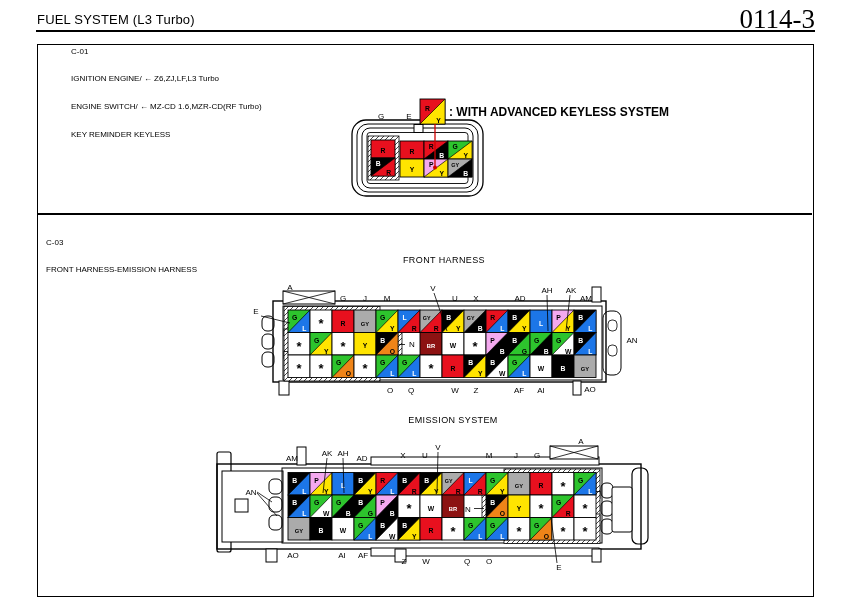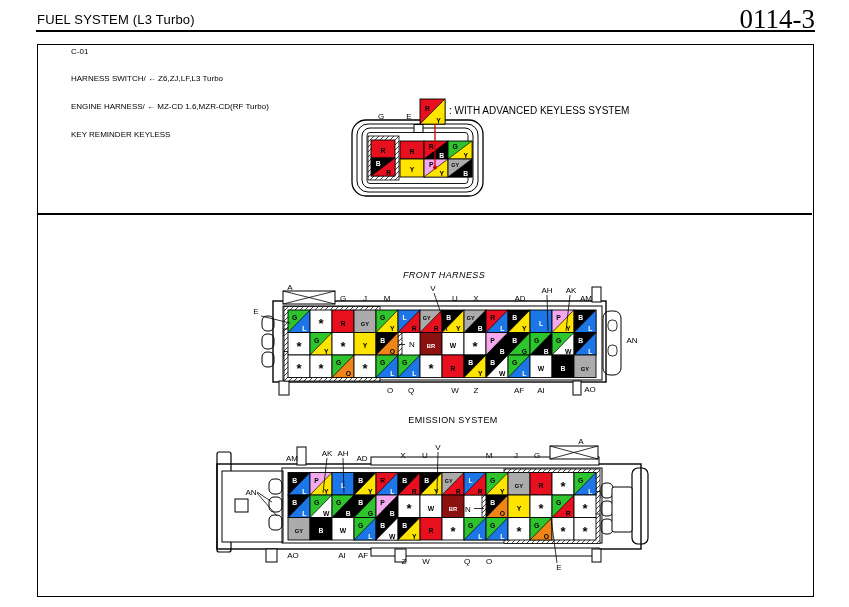--- a/index.html
+++ b/index.html
@@ -7,46 +7,50 @@
         font-family:"Liberation Sans",sans-serif;color:#000000;}
   .abs{position:absolute;}
   .title{left:37px;top:12px;font-size:13px;letter-spacing:0.2px;}
   .pagenum{right:34px;top:4px;font-size:27px;font-family:Liberation Serif, serif;}
   .rule{left:36px;top:30px;width:779px;height:2px;background:#000;}
   .mainbox{left:37px;top:44px;width:775px;height:551px;border:1.6px solid #000;}
   .divider{left:38px;top:213px;width:774px;height:1.5px;background:#000;}
   .textblock{font-size:8px;line-height:9.3px;white-space:pre;}
   .c01block{left:46px;top:28px;margin-left:25px;}
   .c03block{left:46px;top:219px;}
-  .legendtext{left:449px;top:105px;font-size:10px;}
+  .legendtext{left:449px;top:105px;font-size:12px;font-weight:bold;}
   .sectitle{font-size:9px;width:140px;text-align:center;letter-spacing:0.4px;}
-  .fronttitle{left:374px;top:270px;font-style:italic;}
+  .fronttitle{left:374px;top:255px;}
   .emissiontitle{left:383px;top:415px;}
   svg{position:absolute;left:0;top:0;}
 </style>
 </head>
 <body>
 
 <div class="page">
 
   <div class="abs title">FUEL SYSTEM (L3 Turbo)</div>
   <div class="abs pagenum">0114-3</div>
   <div class="abs rule"></div>
   <div class="abs mainbox"></div>
   <div class="abs divider"></div>
 
   <div class="abs textblock c01block">
     <div>C-01</div>
-    <div>HARNESS SWITCH/ ← Z6,ZJ,LF,L3 Turbo</div>
-    <div>ENGINE HARNESS/ ← MZ-CD 1.6,MZR-CD(RF Turbo)</div>
+    <div>IGNITION ENGINE/ ← Z6,ZJ,LF,L3 Turbo</div>
+    <div>ENGINE SWITCH/ ← MZ-CD 1.6,MZR-CD(RF Turbo)</div>
     <div>KEY REMINDER KEYLESS</div>
   </div>
 
   <div class="abs legendtext">: WITH ADVANCED KEYLESS SYSTEM</div>
 
+  <div class="abs textblock c03block">
+    <div>C-03</div>
+    <div>FRONT HARNESS-EMISSION HARNESS</div>
+  </div>
 
   <div class="abs sectitle fronttitle">FRONT HARNESS</div>
   <div class="abs sectitle emissiontitle">EMISSION SYSTEM</div>
 
   <svg id="diagram" width="849" height="607" viewBox="0 0 849 607">
     <defs>
       <pattern id="hatchp" patternUnits="userSpaceOnUse" width="5" height="5">
         <rect width="5" height="5" fill="#ffffff"></rect>
         <path d="M-1,1 L1,-1 M0,5 L5,0 M4,6 L6,4" stroke="#333333" stroke-width="0.9"></path>
       </pattern>

